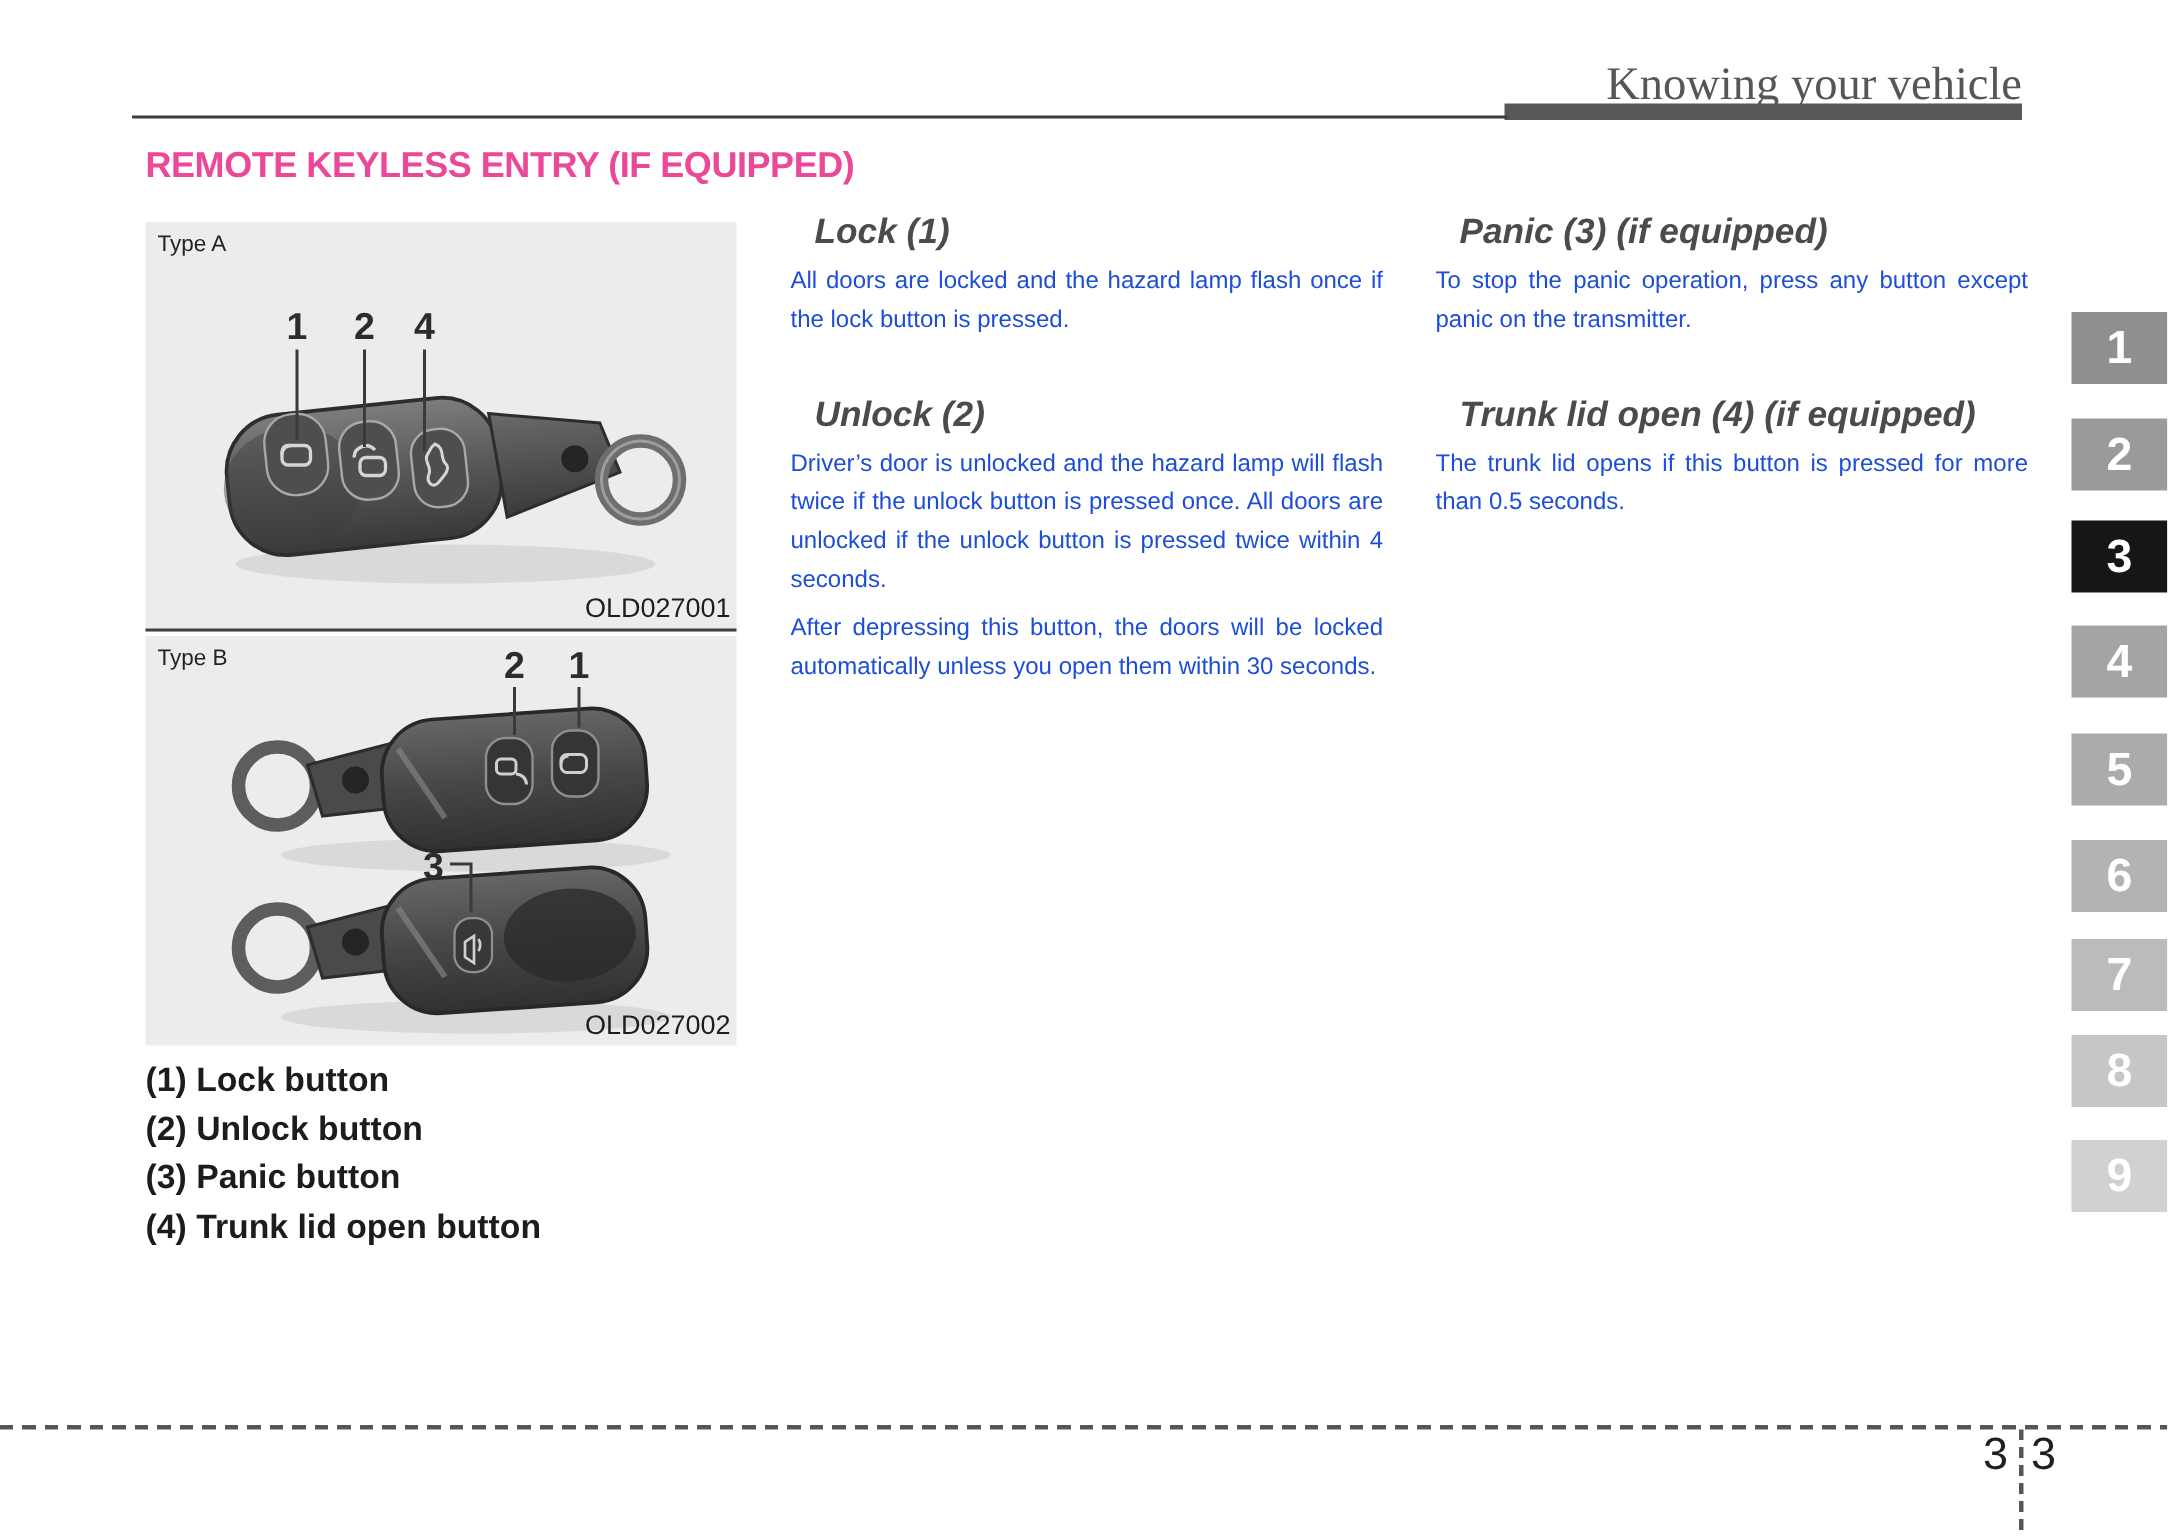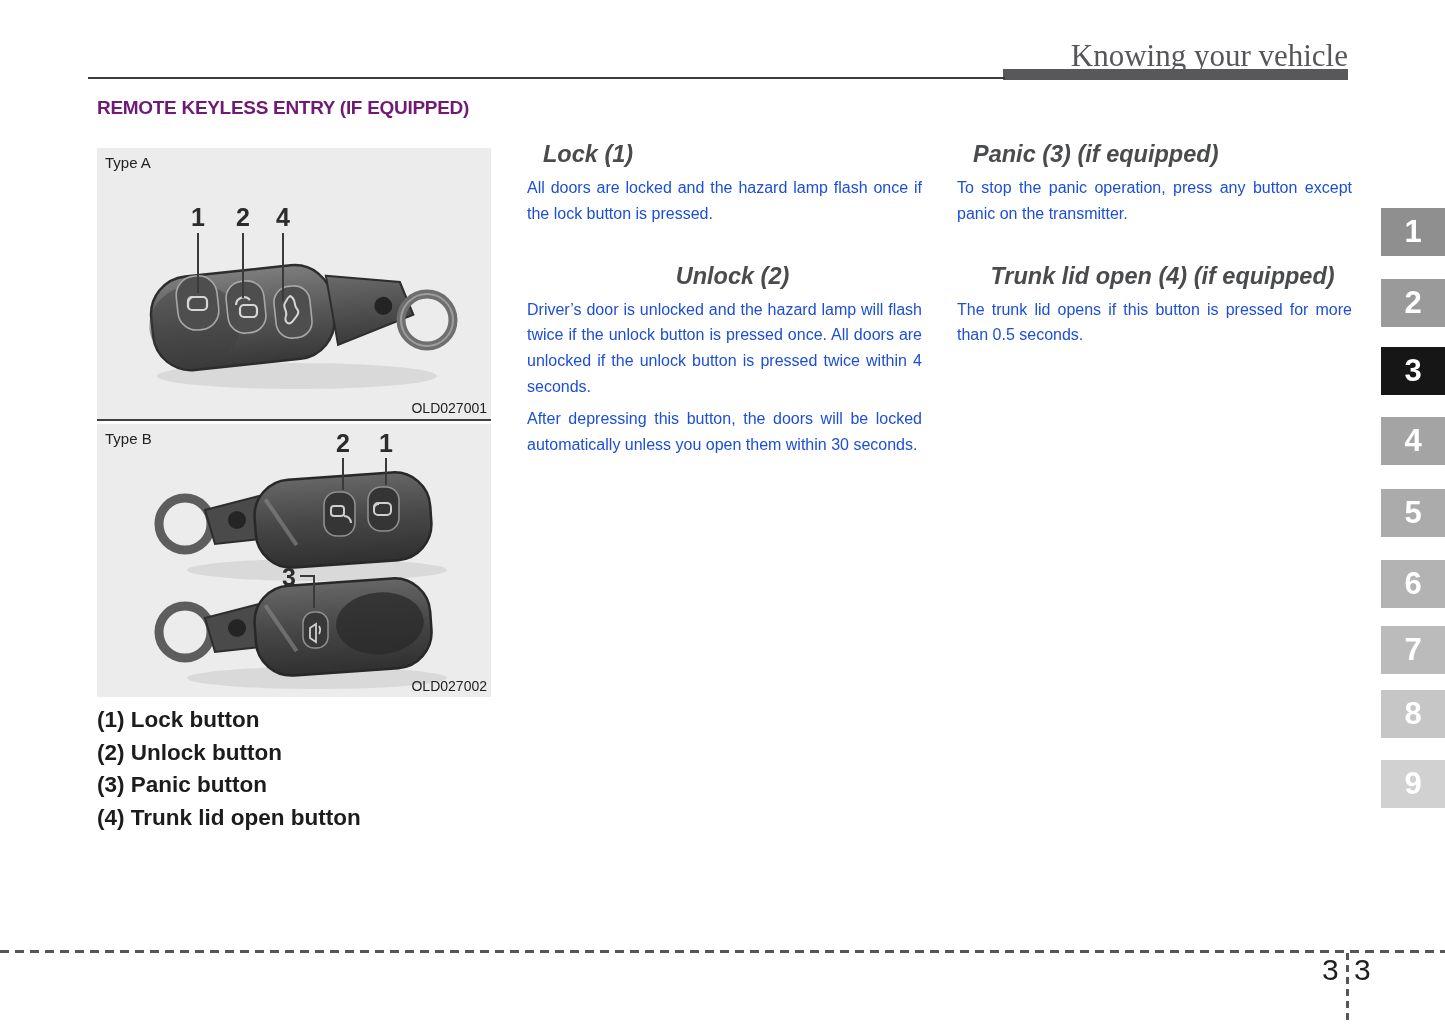--- a/index.html
+++ b/index.html
@@ -6,41 +6,41 @@
   .page{position:relative;width:1445px;height:1026px;background:#ffffff;overflow:hidden;
         font-family:"Liberation Sans",sans-serif;color:#222;border-radius:23px;}
 
   
   .hdr-title{position:absolute;top:38px;right:97px;font-family:"Liberation Serif",serif;
              font-size:31px;color:#55565a;white-space:nowrap;}
   .hdr-bar{position:absolute;left:1003px;top:69px;width:345px;height:11px;background:#58585a;}
   .hdr-rule{position:absolute;left:88px;top:77px;width:917px;height:2px;background:#3c3c3c;}
 
   
-  .page-title{position:absolute;left:97px;top:97px;font-size:19px;font-weight:bold;
-              color:#701a75;letter-spacing:-0.3px;white-space:nowrap;}
+  .page-title{position:absolute;left:97px;top:97px;font-size:24px;font-weight:bold;
+              color:#ec4899;letter-spacing:-0.3px;white-space:nowrap;}
 
   
   .fig{position:absolute;left:97px;width:394px;background:#ececec;}
   .fig-a{top:148px;height:271px;border-bottom:2px solid #3f3f3f;}
   .fig-b{top:424px;height:273px;}
   .fig-label{position:absolute;left:8px;top:6px;font-size:15px;color:#232323;}
-  .fig-code{position:absolute;right:4px;bottom:3px;font-size:14px;color:#1e1e1e;}
+  .fig-code{position:absolute;right:4px;bottom:3px;font-size:18px;color:#1e1e1e;}
   .fig svg{position:absolute;left:0;top:0;}
   .callout{font-size:25px;font-weight:600;fill:#2c2c2c;}
 
   
   .legend{position:absolute;left:97px;top:704px;font-size:22.5px;color:#1c1c1c;line-height:32.5px;font-weight:bold;}
 
   
   .col{position:absolute;top:141px;width:395px;}
   .col-mid{left:527px;}
   .col-right{left:957px;}
   .sec-h{margin:0 0 7px 16px;font-size:23.5px;font-weight:bold;font-style:italic;color:#4a4b4d;}
-  .sec-h.gap{margin-top:36px;text-align:center;}
+  .sec-h.gap{margin-top:36px;}
   .col p{margin:0 0 6px 0;font-size:16px;line-height:25.8px;text-align:justify;color:#1d4ed8;}
 
   
   .tab{position:absolute;left:1381px;width:64px;height:48px;display:flex;align-items:center;
        justify-content:center;color:#ffffff;font-weight:bold;font-size:31px;}
   .t1{top:208px}.t2{top:279px}.t3{top:347px}.t4{top:417px}.t5{top:489px}
   .t6{top:560px}.t7{top:626px}.t8{top:690px}.t9{top:760px}
 
   
   .dash-h{position:absolute;left:0;top:950px;width:1445px;height:3px;

